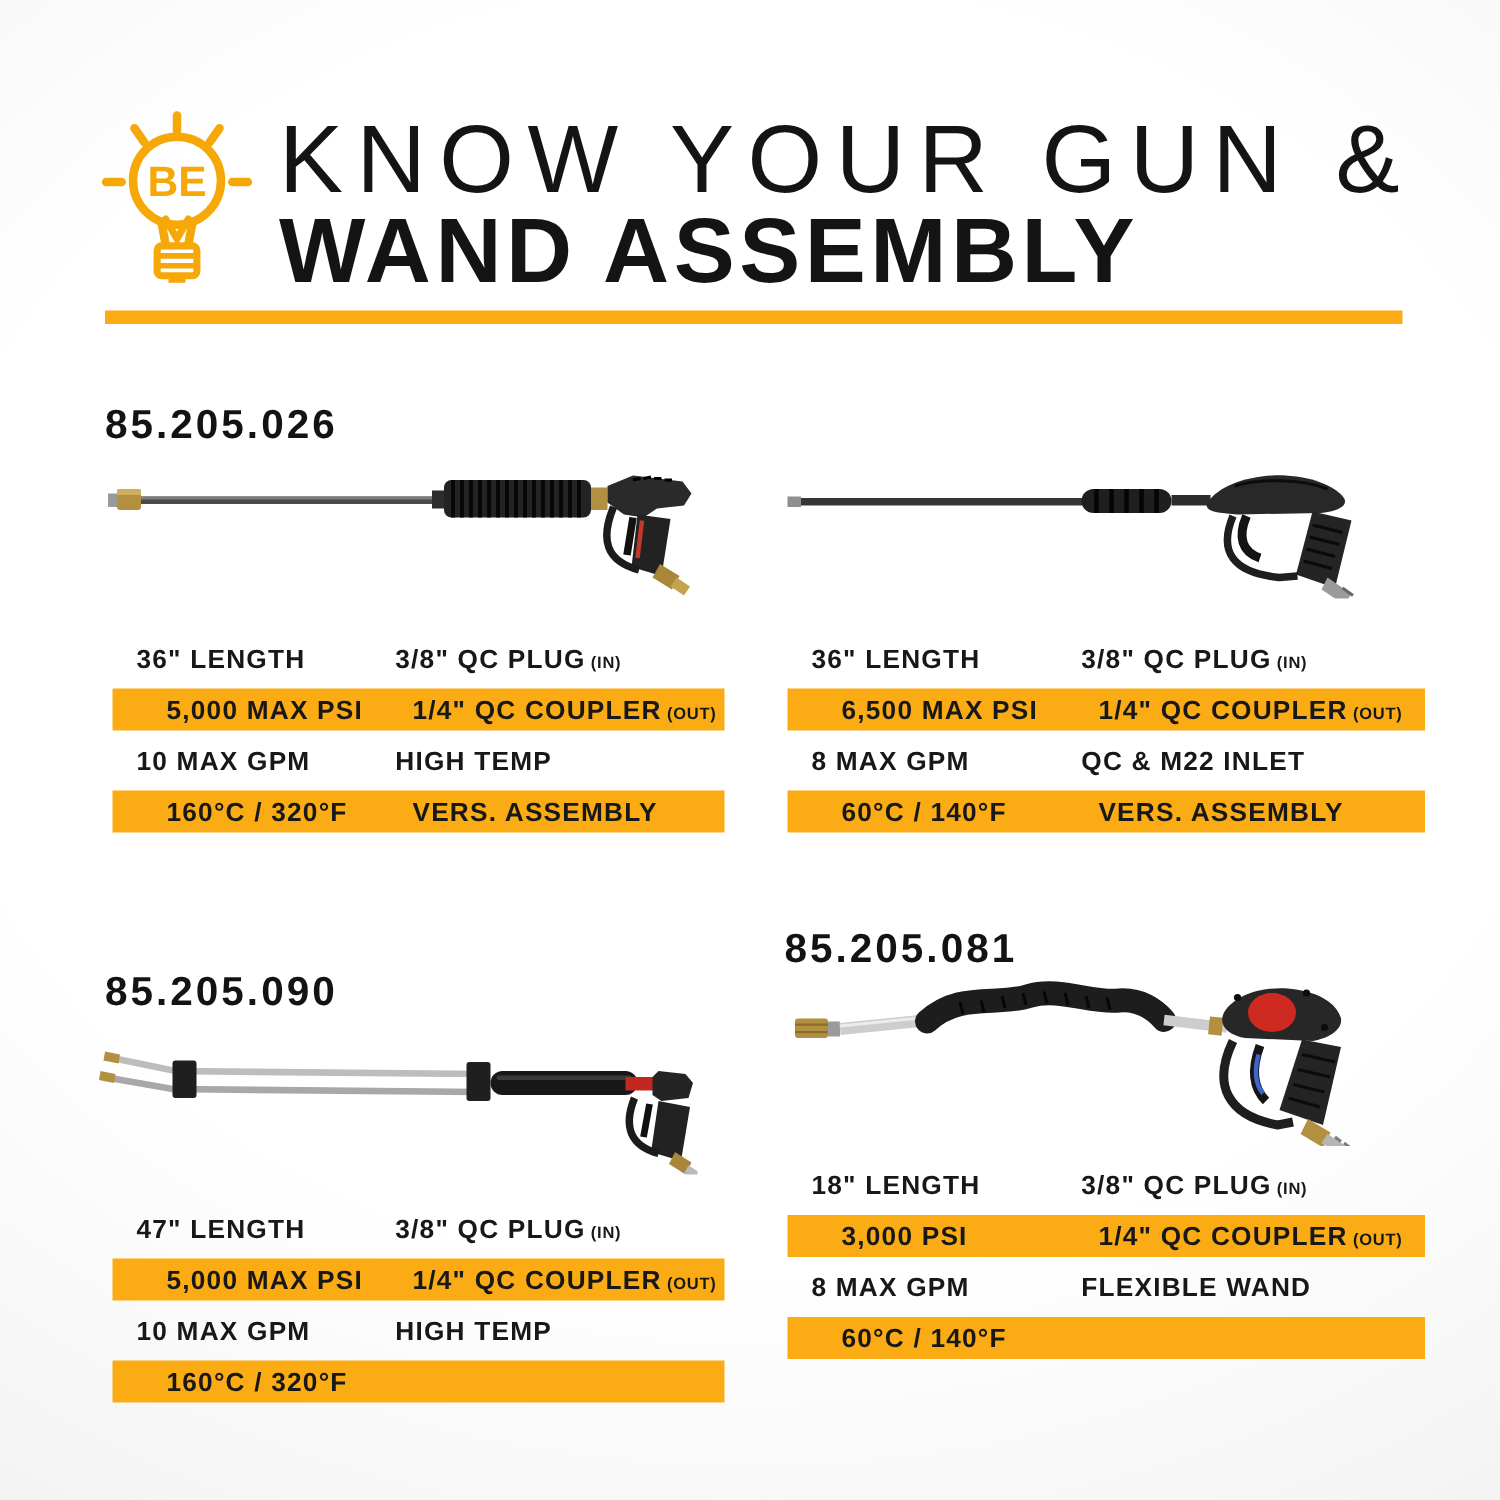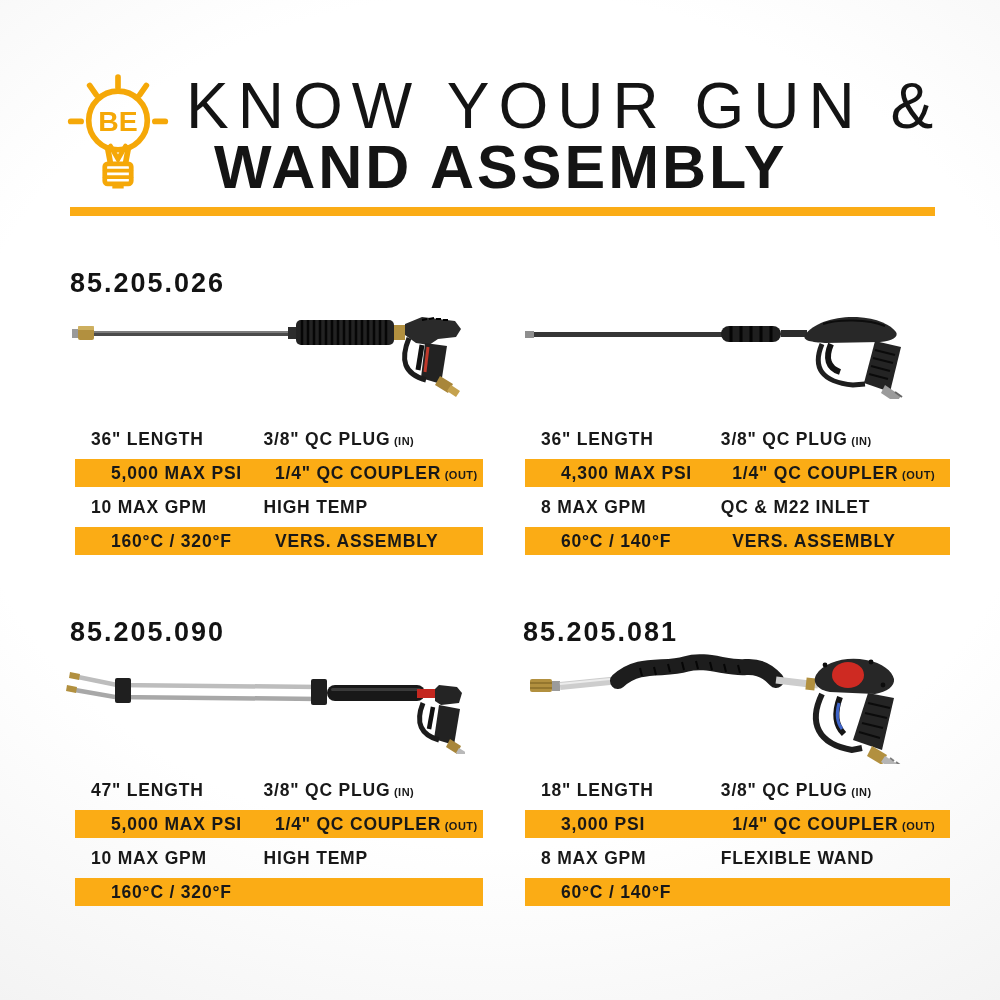--- a/index.html
+++ b/index.html
@@ -6,27 +6,27 @@
   * { margin:0; padding:0; box-sizing:border-box; }
   body { font-family:"Liberation Sans", sans-serif; background:#ddd; }
   .canvas {
     position:relative; width:1000px; height:1000px; overflow:hidden;
     background:radial-gradient(ellipse 120% 95% at 50% 42%, #ffffff 45%, #f4f4f4 72%, #e6e6e6 100%);
   }
   
   .bulb { position:absolute; left:66px; top:70px; width:104px; height:134px; }
   .titles { position:absolute; left:186px; top:76px; color:#141414; }
   .title-line1 { font-size:64px; font-weight:400; letter-spacing:9px; line-height:60px; white-space:nowrap; }
-  .title-line2 { font-size:61px; font-weight:800; letter-spacing:3px; line-height:62px; white-space:nowrap;margin-left:28px; }
+  .title-line2 { font-size:61px; font-weight:800; letter-spacing:3px; line-height:62px; white-space:nowrap; }
   .rule { position:absolute; left:70px; top:207px; width:865px; height:9px; background:var(--accent); }
   
   .quadrant { position:absolute; }
   #q0 { left:70px;  top:266px; width:415px; height:300px; }
   #q1 { left:523px; top:266px; width:427px; height:300px; }
-  #q2 { left:70px;  top:615px; width:415px; height:310px; }
+  #q2 { left:70px;  top:644px; width:415px; height:310px; }
   #q3 { left:523px; top:615px; width:427px; height:310px; }
   .part-number { position:absolute; top:2px; left:0; width:100%; text-align:left;
     font-size:27px; font-weight:800; letter-spacing:2px; color:#131313; }
   .product-image { position:absolute; left:0; }
   #q0 .product-image { top:48px; width:395px; }
   #q1 .product-image { top:46px; width:427px; }
   #q2 .product-image { top:44px; left:-5px; width:400px; }
   #q3 .product-image { top:34px; left:5px;  width:395px; }
   
   .spec-table { position:absolute; }
@@ -132,21 +132,21 @@
         <path d="M362,73 l16,11 -5,7 -15,-10 Z" fill="#9b9b9b"></path>
         <path d="M372,80 l7,5" stroke="#666" stroke-width="2"></path>
       </svg>
     </div>
     <div class="spec-table">
         <div class="spec-row">
           <span class="spec-cell left">36" LENGTH</span>
           <span class="spec-cell right">3/8" QC PLUG<span class="spec-note"> (IN)</span></span>
         </div>
         <div class="spec-row highlight">
-          <span class="spec-cell left">4,300 MAX PSI</span>
+          <span class="spec-cell left">6,500 MAX PSI</span>
           <span class="spec-cell right">1/4" QC COUPLER<span class="spec-note"> (OUT)</span></span>
         </div>
         <div class="spec-row">
           <span class="spec-cell left">8 MAX GPM</span>
           <span class="spec-cell right">QC &amp; M22 INLET</span>
         </div>
         <div class="spec-row highlight">
           <span class="spec-cell left">60°C / 140°F</span>
           <span class="spec-cell right">VERS. ASSEMBLY</span>
         </div>

